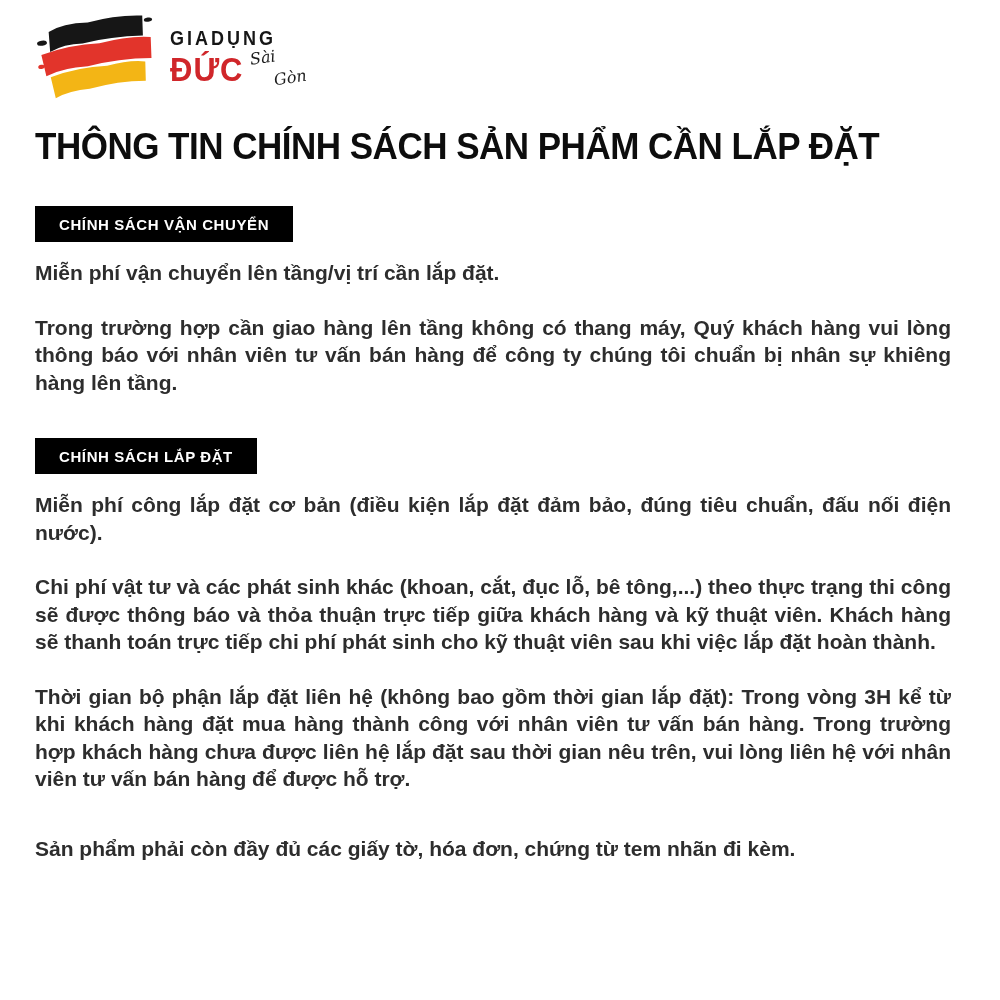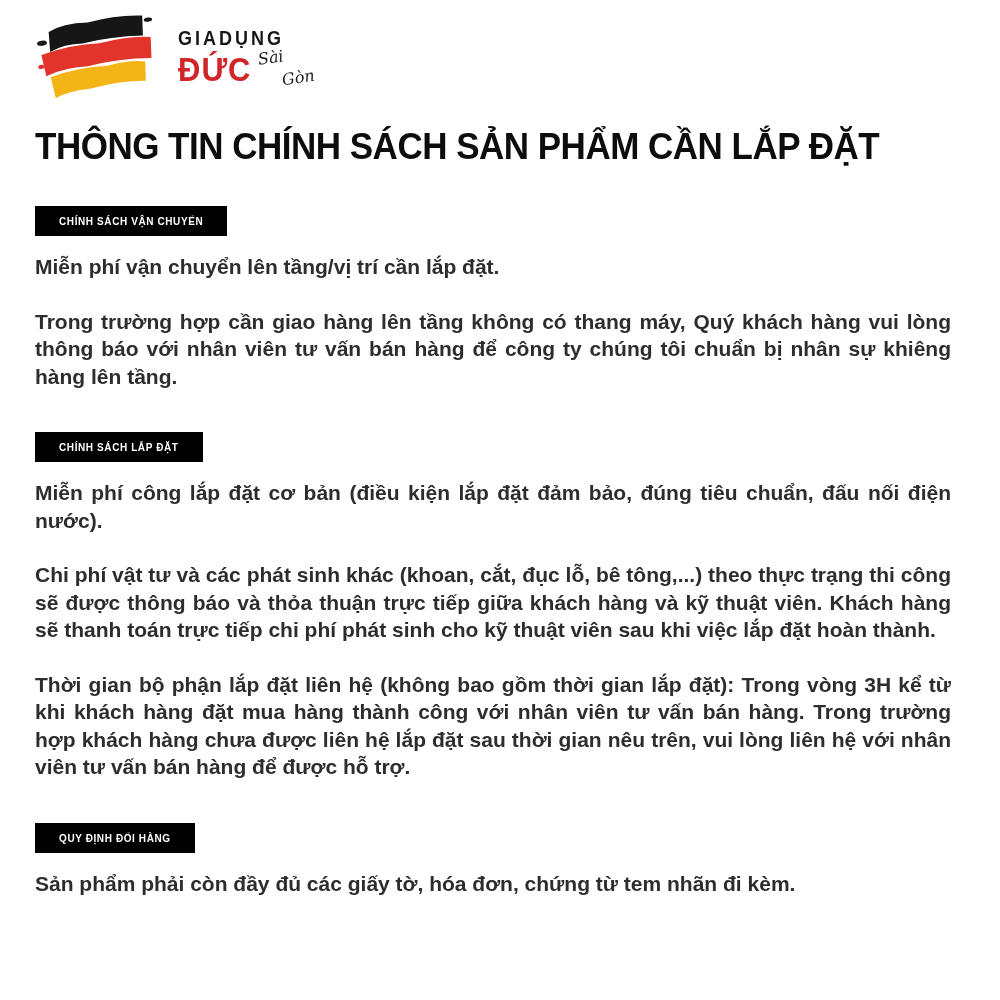--- a/index.html
+++ b/index.html
@@ -5,21 +5,21 @@
   html,body{margin:0;padding:0;background:#ffffff;}
   body{
     width:1000px;height:1000px;overflow:hidden;
     font-family:"Liberation Sans","DejaVu Sans",sans-serif;
     color:#2f2f2f;
     -webkit-font-smoothing:antialiased;
   }
   .page{box-sizing:border-box;width:1000px;height:1000px;padding:12px 35px 0 35px;}
 
   
-  .logo{display:flex;align-items:flex-start;gap:18px;height:96px;}
+  .logo{display:flex;align-items:flex-start;gap:10px;height:96px;}
   .logo-flag{width:125px;height:92px;flex:0 0 auto;}
   .logo-text{padding-top:16px;line-height:1;}
   .brand-top{
     font-weight:900;font-size:18px;letter-spacing:3px;color:#161616;
     transform:scaleY(1.15);transform-origin:left top;
   }
   .brand-bottom{display:flex;align-items:flex-start;margin-top:6px;}
   .brand-duc{
     font-weight:900;font-size:31px;letter-spacing:1px;color:#d0262a;
     transform:scaleY(1.1);transform-origin:left top;
@@ -38,21 +38,21 @@
     font-size:35px;font-weight:900;color:#0d0d0d;letter-spacing:-0.5px;
     transform:scaleY(1.08);transform-origin:left top;
     white-space:nowrap;
   }
 
   
   .sections{margin-top:8px;}
   .section{margin-top:42px;}
   .badge{
     display:inline-block;background:#000000;color:#ffffff;
-    font-size:10px;font-weight:700;letter-spacing:0.6px;
+    font-size:15px;font-weight:700;letter-spacing:0.6px;
     padding:10px 24px 9px 24px;
   }
   .para{
     margin:27px 14px 0 0;
     font-size:21px;line-height:1.31;color:#2d2d2d;
     text-align:justify;font-weight:600;
   }
   .section .para:first-of-type{margin-top:17px;}
 </style>
 </head>
@@ -97,20 +97,19 @@
   <section class="section">
     <div class="badge">CHÍNH SÁCH LẮP ĐẶT</div>
     <div>
           <p class="para">Miễn phí công lắp đặt cơ bản (điều kiện lắp đặt đảm bảo, đúng tiêu chuẩn, đấu nối điện nước).</p>
           <p class="para">Chi phí vật tư và các phát sinh khác (khoan, cắt, đục lỗ, bê tông,...) theo thực trạng thi công sẽ được thông báo và thỏa thuận trực tiếp giữa khách hàng và kỹ thuật viên. Khách hàng sẽ thanh toán trực tiếp chi phí phát sinh cho kỹ thuật viên sau khi việc lắp đặt hoàn thành.</p>
           <p class="para">Thời gian bộ phận lắp đặt liên hệ (không bao gồm thời gian lắp đặt): Trong vòng 3H kể từ khi khách hàng đặt mua hàng thành công với nhân viên tư vấn bán hàng. Trong trường hợp khách hàng chưa được liên hệ lắp đặt sau thời gian nêu trên, vui lòng liên hệ với nhân viên tư vấn bán hàng để được hỗ trợ.</p>
         </div>
   </section>
 
   <section class="section">
-    <div class="badge">QUY ĐỊNH ĐỔI HÀNG</div>
     <div>
           <p class="para">Sản phẩm phải còn đầy đủ các giấy tờ, hóa đơn, chứng từ tem nhãn đi kèm.</p>
         </div>
   </section>
 </div>
 
 </div>
 
 </body></html>

